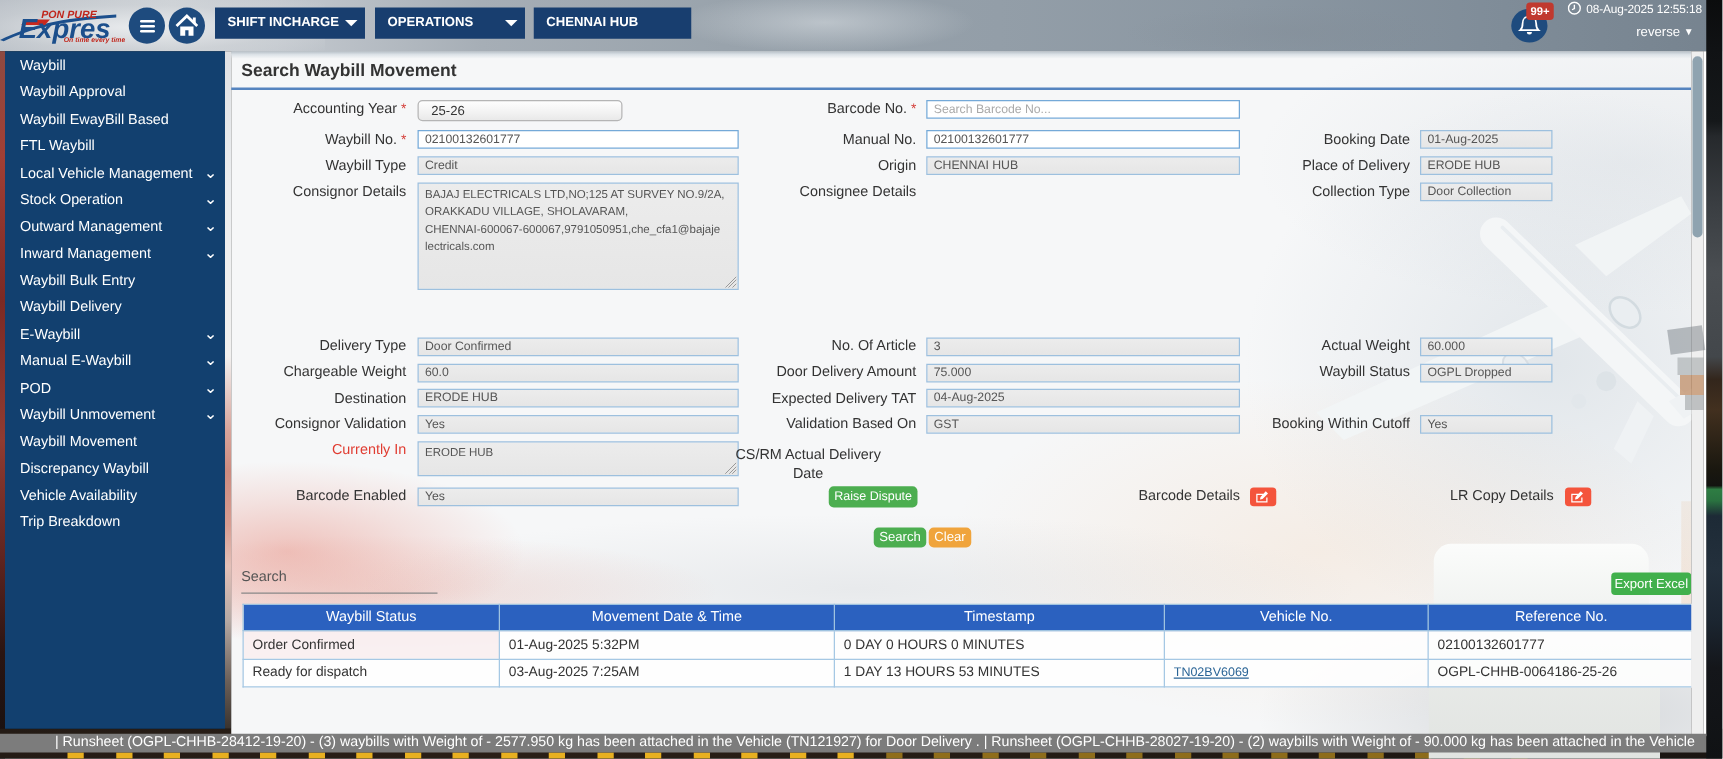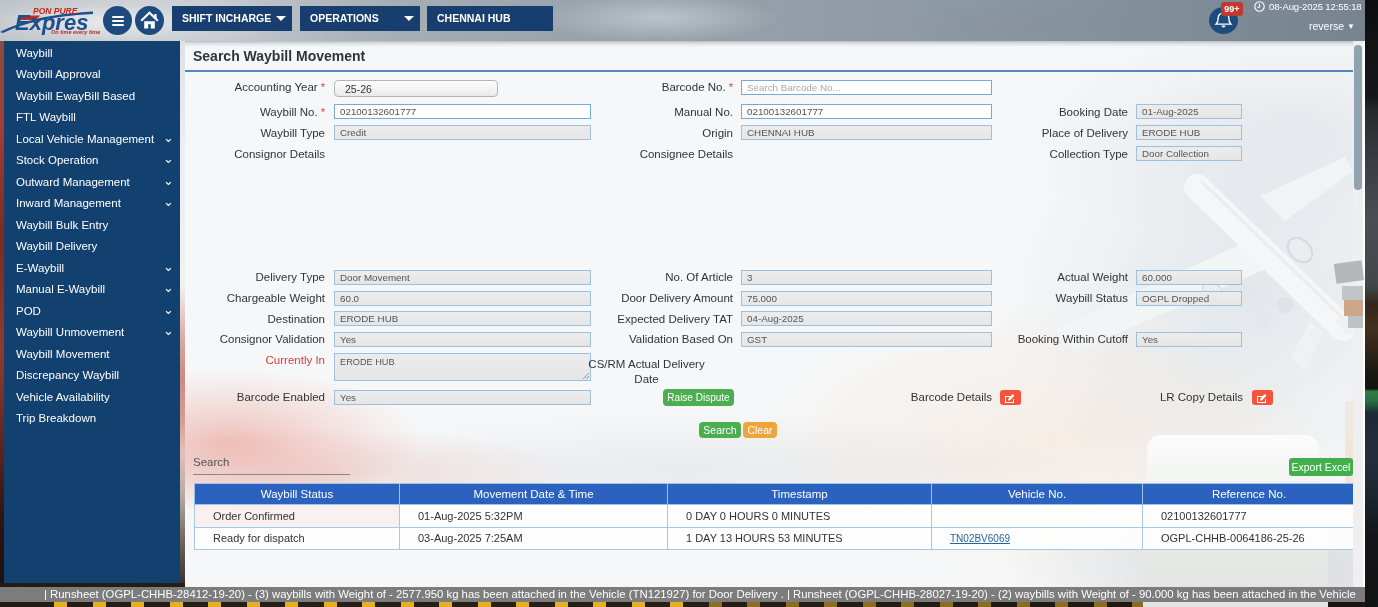--- a/index.html
+++ b/index.html
@@ -63,21 +63,21 @@
   .redic { position:absolute; width:21px; height:15px; background:#f4543c; border-radius:3px;
     color:#fff; text-align:center; }
 
   
   #searchlab { position:absolute; left:8px; top:415px; font-size:11.5px; color:#555; }
   #searchline { position:absolute; left:8px; top:433px; width:157px; height:1px; background:#888; }
   #tbl { position:absolute; left:9px; top:442px; width:1162px; border-collapse:collapse; }
   #tbl th { background:#2b61bf; color:#fff; font-weight:normal; font-size:11.5px; height:21px;
     border:1px solid #9fc3e0; }
   #tbl td { font-size:11px; color:#333; height:22.5px; border:1px solid #a5c8e4;
-    padding:0 18px; background:rgba(255,255,255,0.87); }
+    padding:0 7px; background:rgba(255,255,255,0.87); }
   .vlink { color:#2a6496; text-decoration:underline; font-size:10px; }
 
   
   #ticker { left:0; top:587px; width:1365px; height:15px; background:#7c7c7c; color:#fff;
     font-size:11.35px; line-height:15px; text-align:left; padding-left:44px; white-space:nowrap; overflow:hidden; }
 
   
   #sbtrack { left:1353px; top:41px; width:10px; height:548px; background:#efefef; }
   #sbthumb { left:1354px; top:45px; width:8px; height:145px; background:#8fa3b0; border-radius:4px; }
   #sbwhite { left:1363px; top:41px; width:2px; height:548px; background:#fff; }
@@ -246,26 +246,27 @@
     <div class="inp ro" style="left:951px;top:63px;width:106px;">01-Aug-2025</div>
 
     <div class="lab" style="left:0;width:140px;top:86px;">Waybill Type</div>
     <div class="inp ro" style="left:149px;top:84px;width:257px;">Credit</div>
     <div class="lab" style="left:375px;width:173px;top:86px;">Origin</div>
     <div class="inp ro" style="left:556px;top:84px;width:251px;">CHENNAI HUB</div>
     <div class="lab" style="left:765px;width:178px;top:86px;">Place of Delivery</div>
     <div class="inp ro" style="left:951px;top:84px;width:106px;">ERODE HUB</div>
 
     <div class="lab" style="left:0;width:140px;top:107px;">Consignor Details</div>
+    <div class="ta" style="left:149px;top:105px;width:257px;height:86px;">BAJAJ ELECTRICALS LTD,NO;125 AT SURVEY NO.9/2A,<br>ORAKKADU VILLAGE, SHOLAVARAM,<br>CHENNAI-600067-600067,9791050951,che_cfa1@bajaje<br>lectricals.com<div class="grip"></div></div>
     <div class="lab" style="left:375px;width:173px;top:107px;">Consignee Details</div>
     <div class="lab" style="left:765px;width:178px;top:107px;">Collection Type</div>
     <div class="inp ro" style="left:951px;top:105px;width:106px;">Door Collection</div>
 
     <div class="lab" style="left:0;width:140px;top:230px;">Delivery Type</div>
-    <div class="inp ro" style="left:149px;top:229px;width:257px;">Door Movement</div>
+    <div class="inp ro" style="left:149px;top:229px;width:257px;">Door Confirmed</div>
     <div class="lab" style="left:375px;width:173px;top:230px;">No. Of Article</div>
     <div class="inp ro" style="left:556px;top:229px;width:251px;">3</div>
     <div class="lab" style="left:765px;width:178px;top:230px;">Actual Weight</div>
     <div class="inp ro" style="left:951px;top:229px;width:106px;">60.000</div>
 
     <div class="lab" style="left:0;width:140px;top:251px;">Chargeable Weight</div>
     <div class="inp ro" style="left:149px;top:250px;width:257px;">60.0</div>
     <div class="lab" style="left:375px;width:173px;top:251px;">Door Delivery Amount</div>
     <div class="inp ro" style="left:556px;top:250px;width:251px;">75.000</div>
     <div class="lab" style="left:765px;width:178px;top:251px;">Waybill Status</div>

